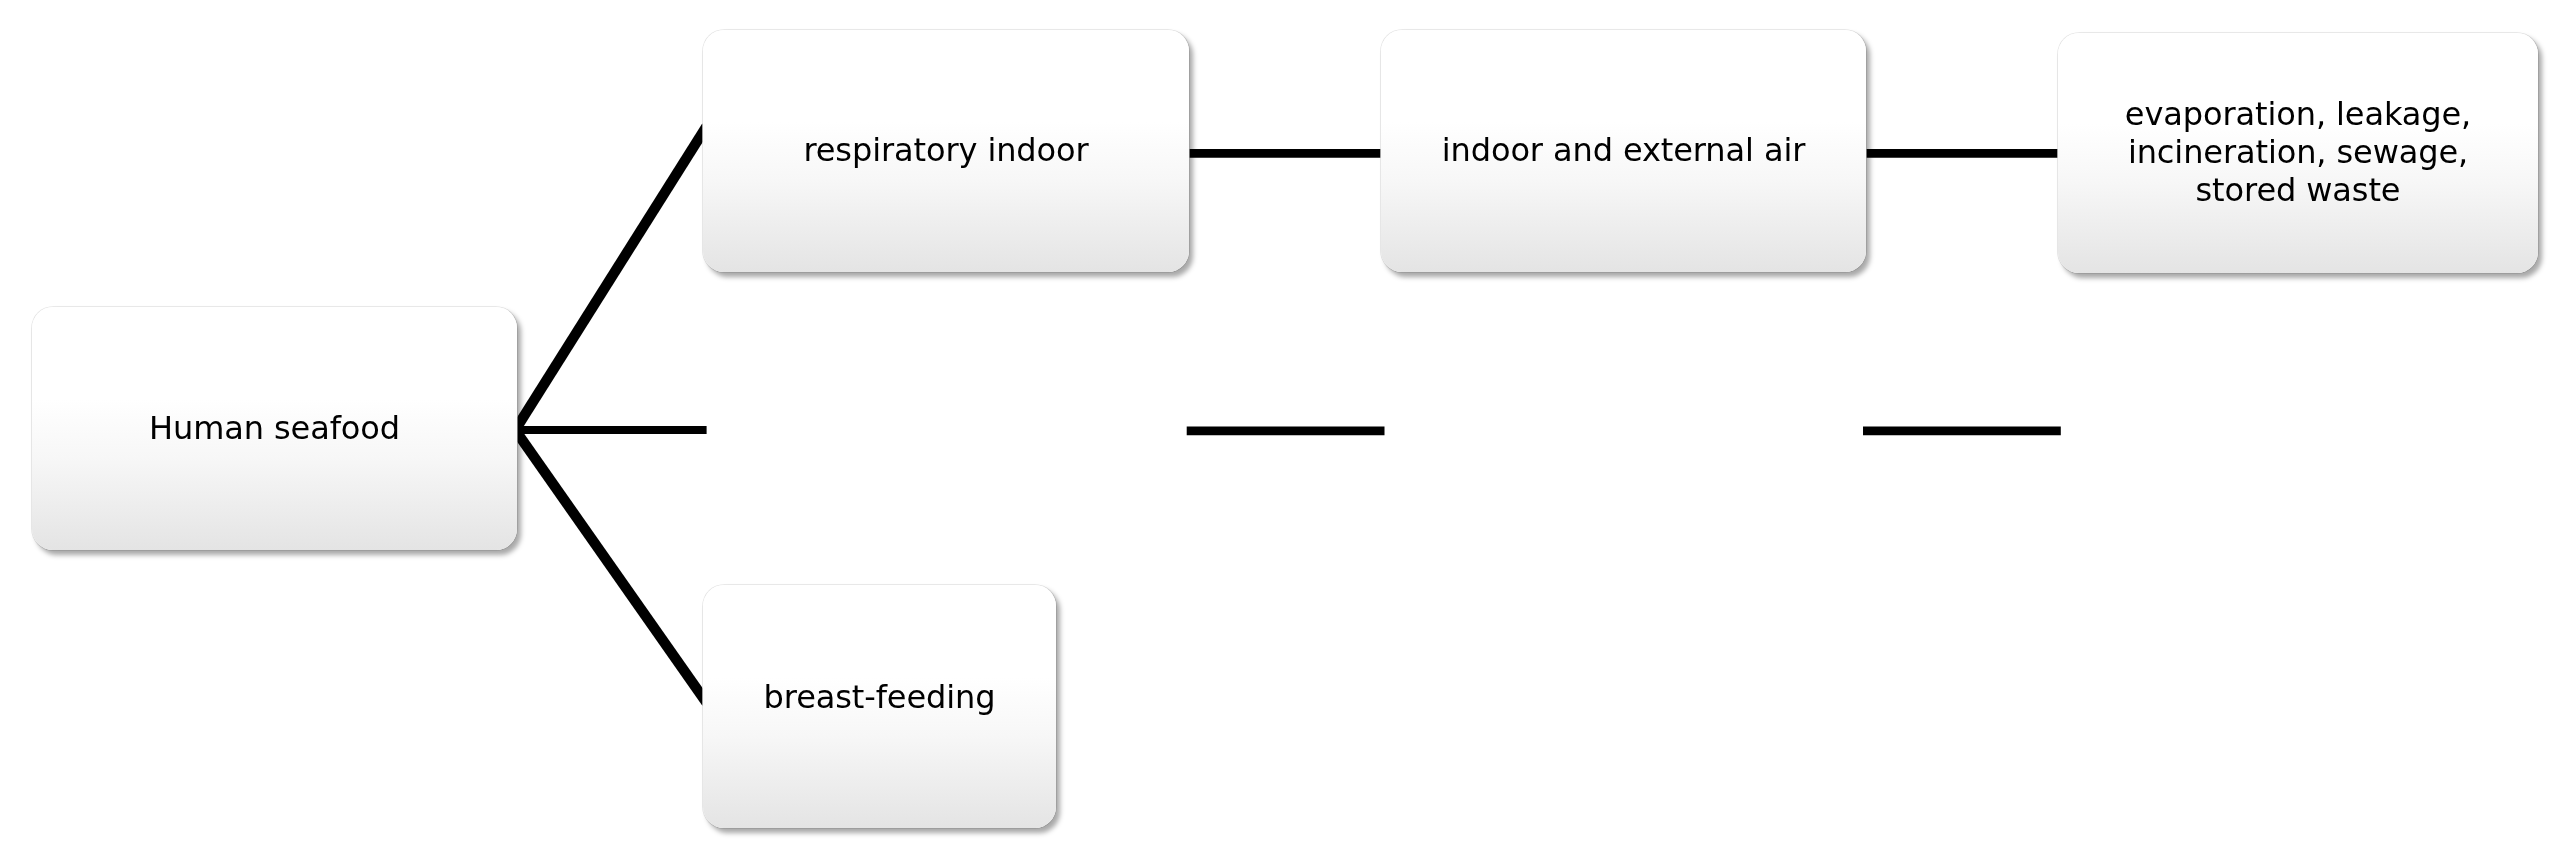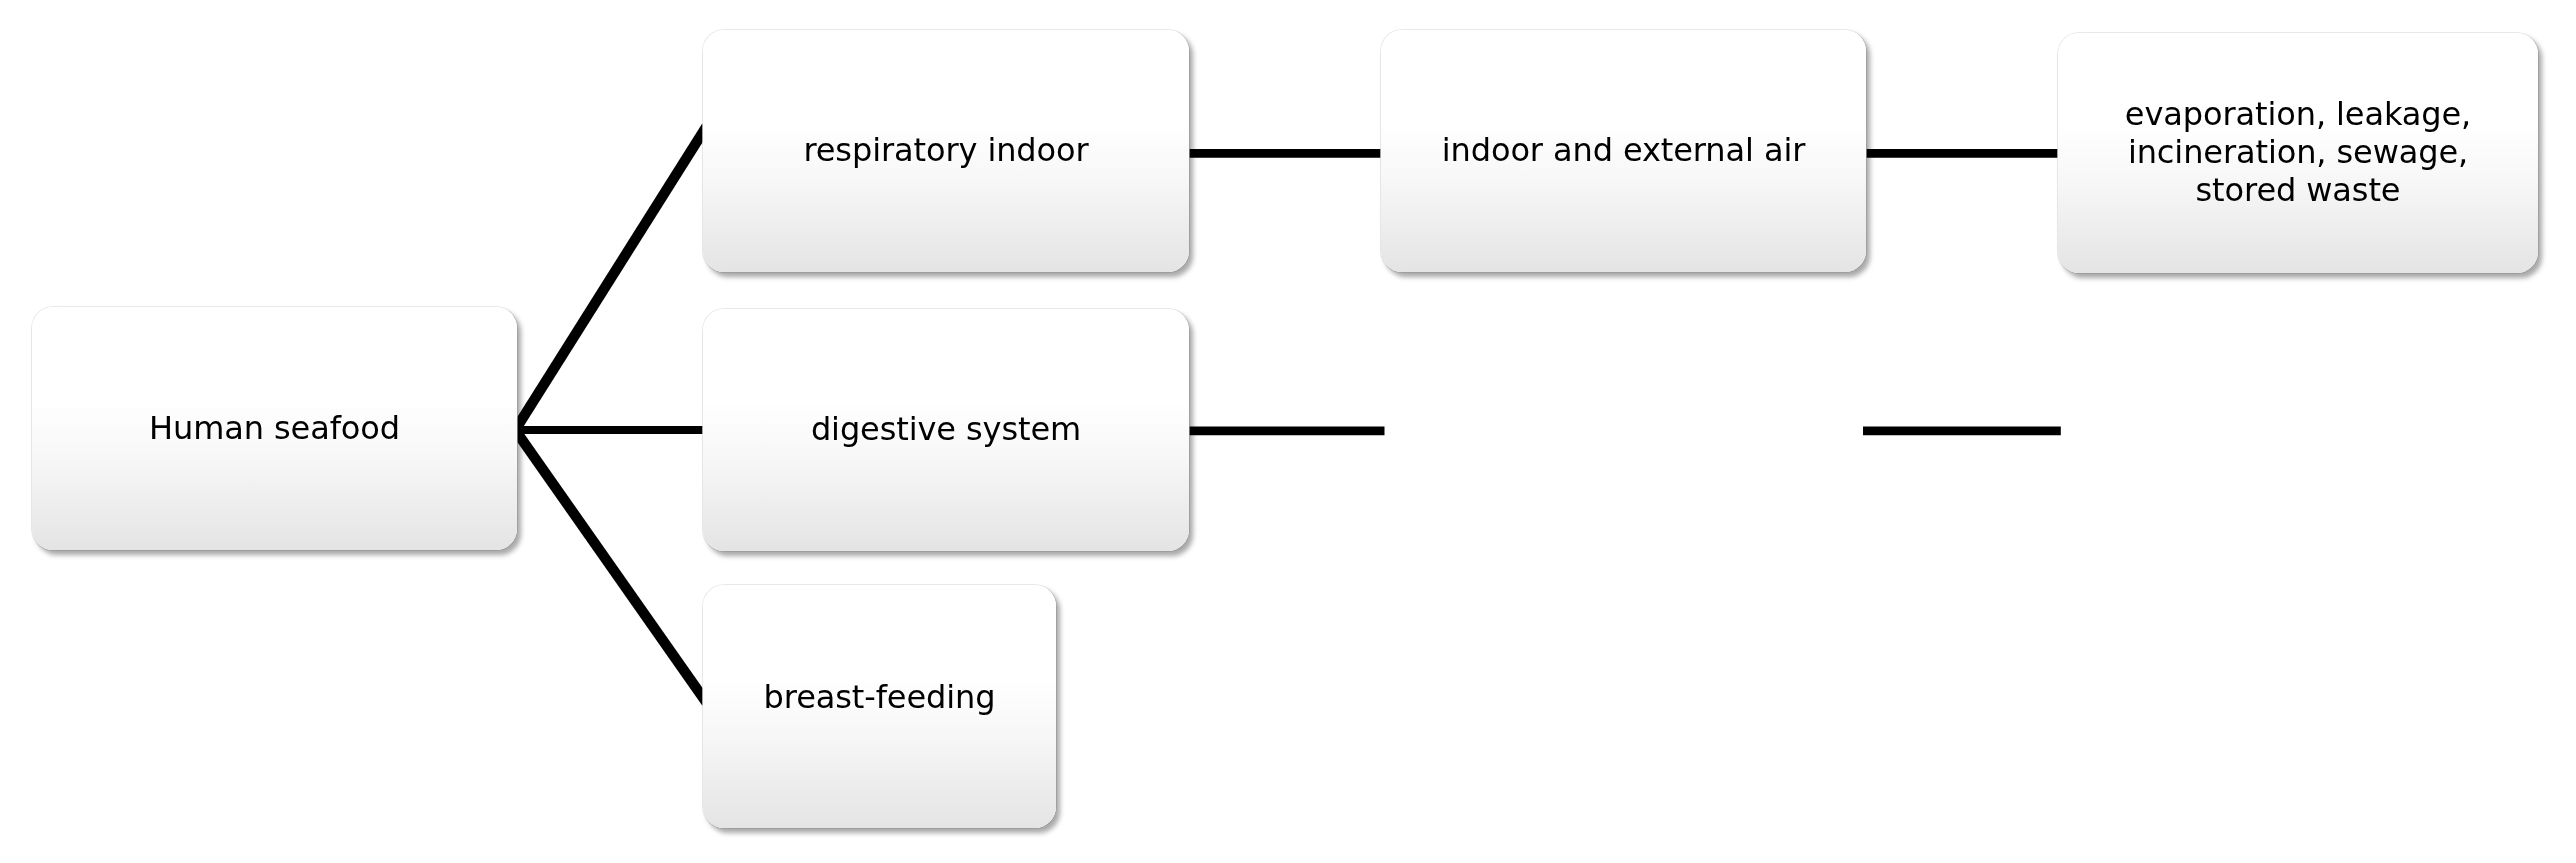--- a/index.html
+++ b/index.html
@@ -75,23 +75,20 @@
   </svg>
 
   <div class="node" id="node-human-exposure">
     <span class="label">Human seafood</span>
   </div>
 
   <div class="node" id="node-respiratory-system">
     <span class="label">respiratory indoor</span>
   </div>
 
-  <div class="node" id="node-digestive-system">
-    <span class="label">digestive system</span>
-  </div>
 
   <div class="node" id="node-breast-feeding">
     <span class="label">breast-feeding</span>
   </div>
 
   <div class="node" id="node-indoor-external-air">
     <span class="label">indoor and external air</span>
   </div>
 
 

